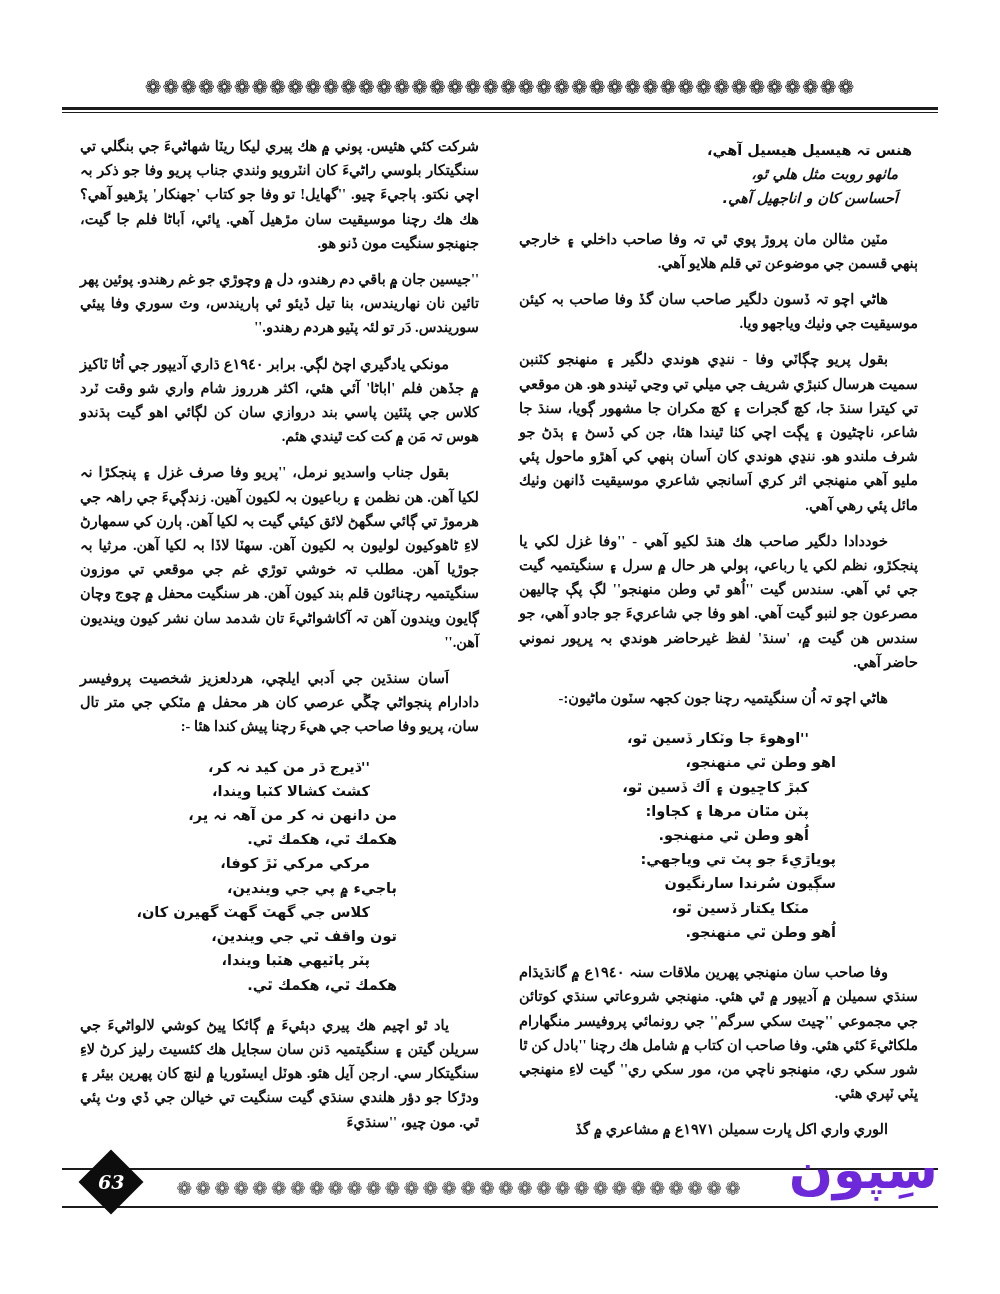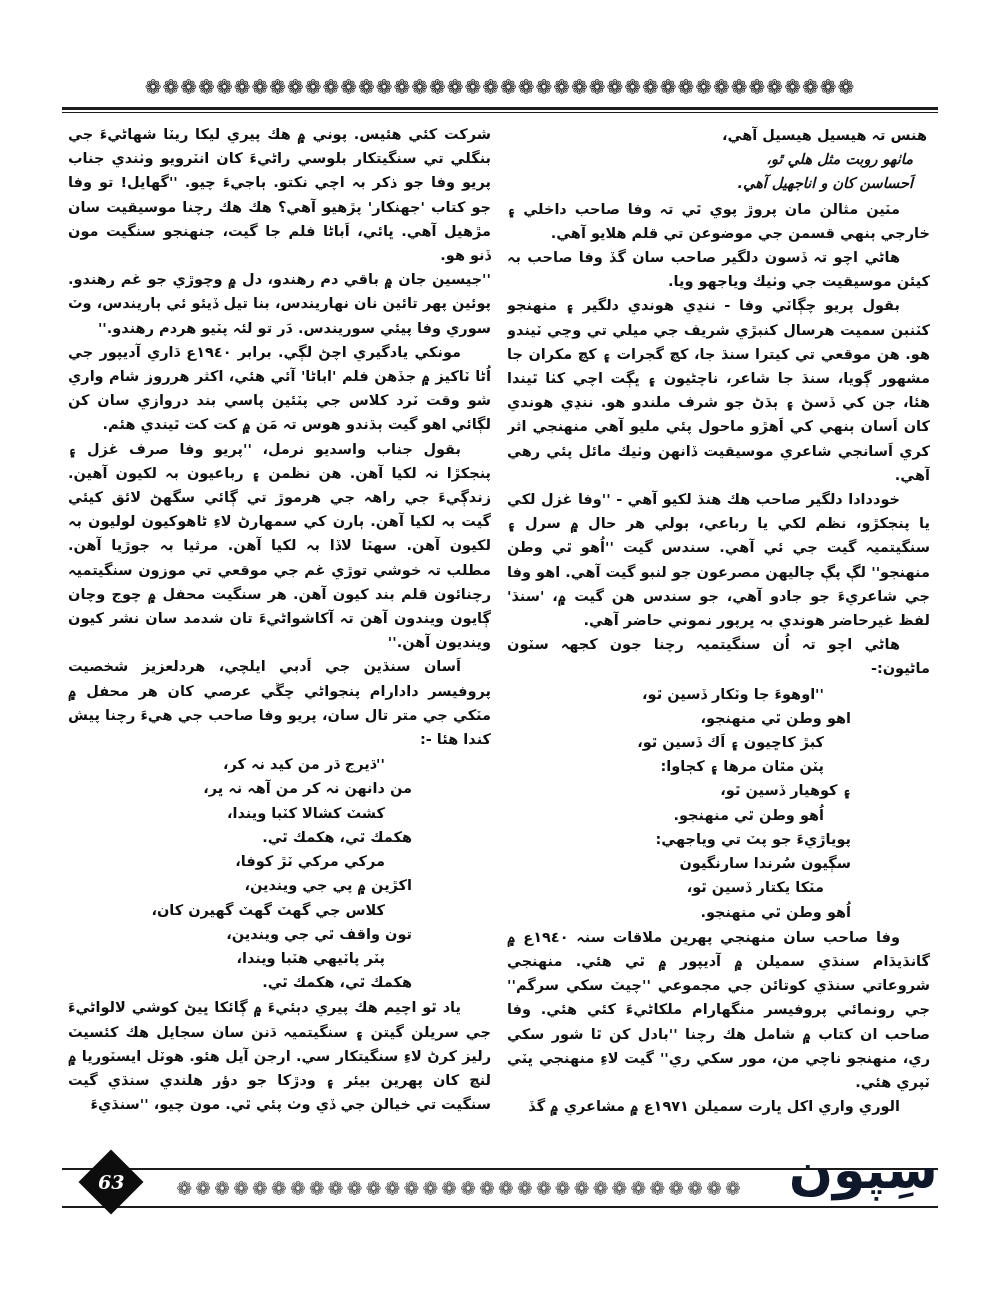--- a/index.html
+++ b/index.html
@@ -27,23 +27,23 @@
   .content{
     position:absolute;top:122px;left:68px;right:70px;bottom:134px;
     display:flex;direction:rtl;gap:16px;
   }
   .col{
     flex:1;direction:rtl;
     text-align:justify;
     font-size:14.5px;line-height:24.2px;font-weight:bold;
     overflow:hidden;
   }
-  p.para{margin:0;text-align:justify;}
+  p.para{margin:12px;text-align:justify;font-family:Liberation Serif, serif;}
   p.indent{text-indent:30px;}
-  .verse{margin:1px;}
+  .verse{margin:16px;}
   .vline{text-align:right;margin-right:105px;}
   .vline.alt{margin-right:78px;}
   .opening .vline{margin-right:2px;}
   .opening .vline.alt{margin-right:16px;font-style:italic;}
   
   .footer-band{
     position:absolute;left:62px;right:62px;top:1168px;height:40px;
   }
   .footer-rule-top{position:absolute;top:0;left:0;right:0;border-top:2px solid #1c1c1c;}
   .footer-rule-bottom{position:absolute;bottom:0;left:0;right:0;border-top:2px solid #1c1c1c;}
@@ -61,21 +61,21 @@
   }
   .page-number{
     transform:rotate(-45deg);
     color:#ffffff;
     font-family:"DejaVu Serif", serif;
     font-style:italic;font-weight:bold;
     font-size:19px;
   }
   .magazine-title{
     position:absolute;right:0px;top:-28px;
-    font-size:52px;line-height:60px;font-weight:bold;color:#0f172a;
+    font-size:52px;line-height:60px;font-weight:bold;color:#6d28d9;
     direction:rtl;
   }
 </style>
 </head>
 <body>
 
 <div class="page">
 
   <div class="top-ornament">❁❁❁❁❁❁❁❁❁❁❁❁❁❁❁❁❁❁❁❁❁❁❁❁❁❁❁❁❁❁❁❁❁❁❁❁❁❁❁❁</div>
   <div class="top-rule"></div>
@@ -91,44 +91,43 @@
       <p class="para indent">مٽين مثالن مان پروڙ پوي ٿي تہ وفا صاحب داخلي ۽ خارجي ٻنهي قسمن جي موضوعن تي قلم هلايو آهي.</p>
       <p class="para indent">هاڻي اچو تہ ڏسون دلگير صاحب سان گڏ وفا صاحب بہ كيئن موسيقيت جي وٺيك وياجهو ويا.</p>
       <p class="para indent">بقول پريو چڳاٽي وفا - ننڍي هوندي دلگير ۽ منهنجو كٽنبن سميت هرسال كنبڙي شريف جي ميلي تي وڃي ٽيندو هو. هن موقعي تي كيترا سنڌ جا، كچ گجرات ۽ كچ مكران جا مشهور ڳويا، سنڌ جا شاعر، ناچڻيون ۽ ڀڳت اچي كٺا ٿيندا هئا، جن كي ڏسڻ ۽ ٻڌڻ جو شرف ملندو هو. ننڍي هوندي كان اَسان ٻنهي كي اَهڙو ماحول پئي مليو آهي منهنجي اثر كري اَسانجي شاعري موسيقيت ڏانهن وٺيك مائل پئي رهي آهي.</p>
       <p class="para indent">خوددادا دلگير صاحب هك هنڌ لكيو آهي - ''وفا غزل لكي يا پنجكڙو، نظم لكي يا رباعي، ٻولي هر حال ۾ سرل ۽ سنگيتميہ گيت جي ئي آهي. سندس گيت ''اُهو ٿي وطن منهنجو'' لڳ پڳ چاليهن مصرعون جو لنبو گيت آهي. اهو وفا جي شاعريءَ جو جادو آهي، جو سندس هن گيت ۾، 'سنڌ' لفظ غيرحاضر هوندي بہ ڀرپور نموني حاضر آهي.</p>
       <p class="para indent">هاڻي اچو تہ اُن سنگيتميہ رچنا جون كجهہ سٽون ماڻيون:-</p>
       <div class="verse">
         <div class="vline">''اوهوءَ جا وٽكار ڏسين ٿو،</div>
         <div class="vline alt">اهو وطن ٿي منهنجو،</div>
         <div class="vline">كبڙ كاڇيون ۽ اَك ڏسين ٿو،</div>
         <div class="vline">پٽن مٿان مرها ۽ كڄاوا:</div>
-        <div class="vline alt">۽ كوهيار ڏسين ٿو،</div>
         <div class="vline">اُهو وطن ٿي منهنجو.</div>
         <div class="vline alt">پوياڙيءَ جو پٽ تي وياجهي:</div>
         <div class="vline alt">سڳيون سُرندا سارنگيون</div>
         <div class="vline">مٽكا يكتار ڏسين ٿو،</div>
         <div class="vline alt">اُهو وطن ٿي منهنجو.</div>
       </div>
       <p class="para indent">وفا صاحب سان منهنجي پهرين ملاقات سنہ ١٩٤٠ع ۾ گانڌيڌام سنڌي سميلن ۾ آديپور ۾ ٿي هئي. منهنجي شروعاتي سنڌي كوتائن جي مجموعي ''چيٽ سكي سرگم'' جي رونمائي پروفيسر منگهارام ملكاڻيءَ كئي هئي. وفا صاحب ان كتاب ۾ شامل هك رچنا ''بادل كن ٿا شور سكي ري، منهنجو ناچي من، مور سكي ري'' گيت لاءِ منهنجي ڀٽي ٽپري هئي.</p>
       <p class="para indent">الوري واري اكل ڀارت سميلن ١٩٧١ع ۾ مشاعري ۾ گڏ</p>
     </div>
 
     <div class="col">
       <p class="para">شركت كئي هئيس. پوني ۾ هك پيري ليكا ريٽا شهاڻيءَ جي بنگلي تي سنگيتكار بلوسي راڻيءَ كان انٽرويو وٺندي جناب پريو وفا جو ذكر بہ اچي نكتو. ٻاجيءَ چيو. ''گهايل! تو وفا جو كتاب 'جهنكار' پڙهيو آهي؟ هك هك رچنا موسيقيت سان مڙهيل آهي. ڀائي، اَباڻا فلم جا گيت، جنهنجو سنگيت مون ڏنو هو.</p>
       <p class="para">''جيسين جان ۾ باقي دم رهندو، دل ۾ وچوڙي جو غم رهندو. پوئين پهر تائين نان نهاريندس، بنا تيل ڏيئو ئي ٻاريندس، وٽ سوري وفا پيئي سوريندس. دَر تو لئہ پٽيو هردم رهندو.''</p>
       <p class="para indent">مونكي يادگيري اچڻ لڳي. برابر ١٩٤٠ع ڌاري آديپور جي اُڻا ٽاكيز ۾ جڏهن فلم 'اباڻا' آئي هئي، اكثر هرروز شام واري شو وقت ٽرد كلاس جي پٽئين پاسي بند دروازي سان كن لڳائي اهو گيت ٻڌندو هوس تہ مَن ۾ كت كت ٿيندي هئم.</p>
       <p class="para indent">بقول جناب واسديو نرمل، ''پريو وفا صرف غزل ۽ پنجكڙا نہ لكيا آهن. هن نظمن ۽ رباعيون بہ لكيون آهين. زندڳيءَ جي راهہ جي هرموڙ تي ڳائي سگهڻ لائق كيئي گيت بہ لكيا آهن. ٻارن كي سمهارڻ لاءِ ڻاهوكيون لوليون بہ لكيون آهن. سهٽا لاڏا بہ لكيا آهن. مرثيا بہ جوڙيا آهن. مطلب تہ خوشي توڙي غم جي موقعي تي موزون سنگيتميہ رچنائون قلم بند كيون آهن. هر سنگيت محفل ۾ چوج وچان ڳايون ويندون آهن تہ آكاشواڻيءَ تان شدمد سان نشر كيون وينديون آهن.''</p>
       <p class="para indent">اَسان سنڌين جي اَدبي ايلچي، هردلعزيز شخصيت پروفيسر دادارام پنجواڻي چڱي عرصي كان هر محفل ۾ مٽكي جي متر تال سان، پريو وفا صاحب جي هيءَ رچنا پيش كندا هئا -:</p>
       <div class="verse">
         <div class="vline">''ڌيرج ڌر من كيد نہ كر،</div>
+        <div class="vline">كشٽ كشالا كٽبا ويندا،</div>
         <div class="vline alt">من دانهن نہ كر من آهہ نہ ڀر،</div>
-        <div class="vline">كشٽ كشالا كٽبا ويندا،</div>
         <div class="vline alt">هكمك ٿي، هكمك ٿي.</div>
         <div class="vline">مركي مركي ٽڙ كوفا،</div>
-        <div class="vline alt">اكڙين ۾ پي جي ويندين،</div>
+        <div class="vline alt">ٻاجيء ۾ پي جي ويندين،</div>
         <div class="vline">كلاس جي گهٽ گهٽ گهيرن كان،</div>
         <div class="vline alt">تون واقف ٿي جي ويندين،</div>
         <div class="vline">پٽر پاٽيهي هٽبا ويندا،</div>
         <div class="vline alt">هكمك ٿي، هكمك ٿي.</div>
       </div>
       <p class="para indent">ياد ٿو اچيم هك پيري دٻئيءَ ۾ ڳائكا ڀيڻ كوشي لالواڻيءَ جي سريلن گيتن ۽ سنگيتميہ ڌنن سان سجايل هك كئسيٽ رليز كرڻ لاءِ سنگيتكار سي. ارجن آيل هئو. هوٽل ايسٽوريا ۾ لنچ كان پهرين بيئر ۽ ودڙكا جو دؤر هلندي سنڌي گيت سنگيت تي خيالن جي ڏي وٺ پئي ٿي. مون چيو، ''سنڌيءَ</p>
     </div>
 
   </div>
 

